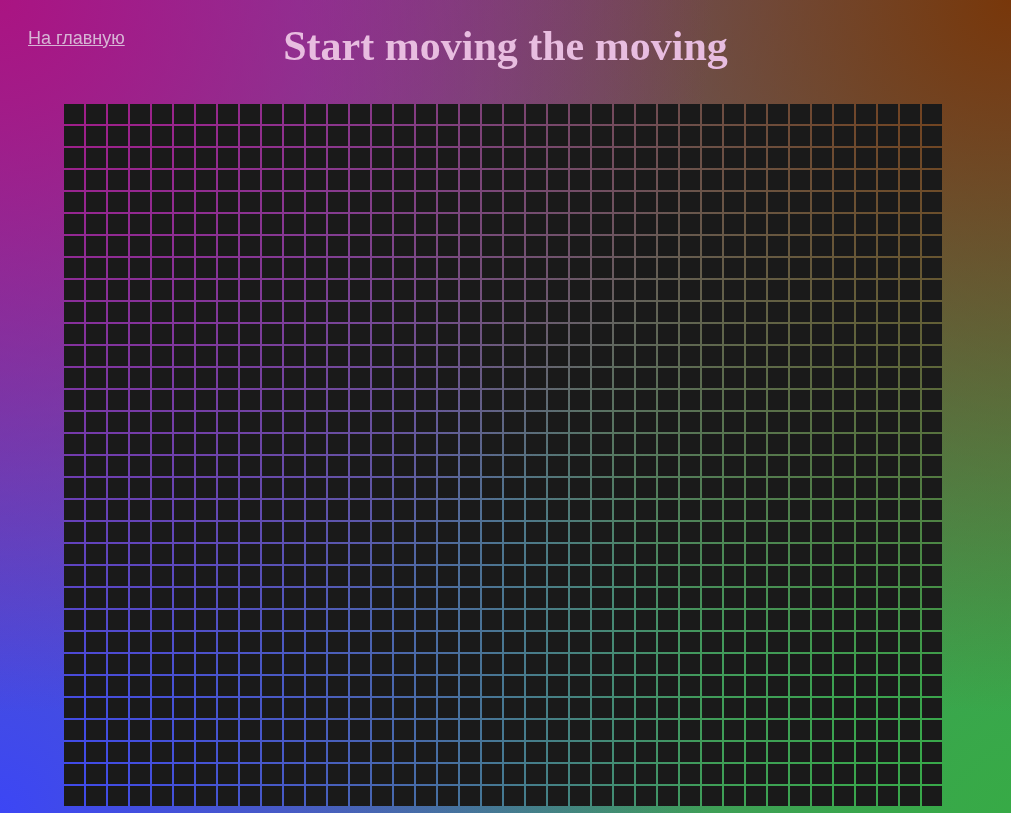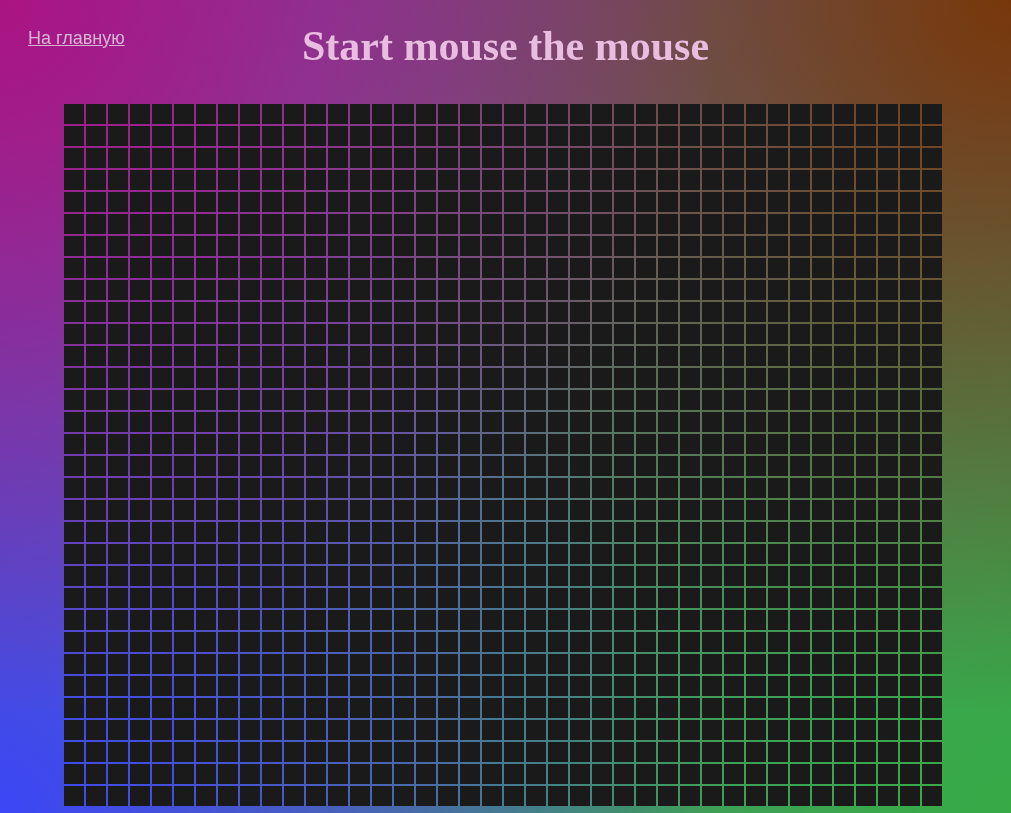--- a/index.html
+++ b/index.html
@@ -50,21 +50,21 @@
     }
     .cell {
       background: #1a1a1a;
     }
   </style>
 </head>
 <body>
 
 <a class="home-link">На главную</a>
 
-<h1 class="title">Start mouse the mouse</h1>
+<h1 class="title">Start moving the moving</h1>
 
 <div class="grid" id="grid" style="grid-template-columns: repeat(40, 20px); grid-template-rows: repeat(32, 20px); gap: 2px;">
     <div class="cell" style="background: rgb(26, 26, 26);"></div>
     <div class="cell" style="background: rgb(26, 26, 26);"></div>
     <div class="cell" style="background: rgb(26, 26, 26);"></div>
     <div class="cell" style="background: rgb(26, 26, 26);"></div>
     <div class="cell" style="background: rgb(26, 26, 26);"></div>
     <div class="cell" style="background: rgb(26, 26, 26);"></div>
     <div class="cell" style="background: rgb(26, 26, 26);"></div>
     <div class="cell" style="background: rgb(26, 26, 26);"></div>

